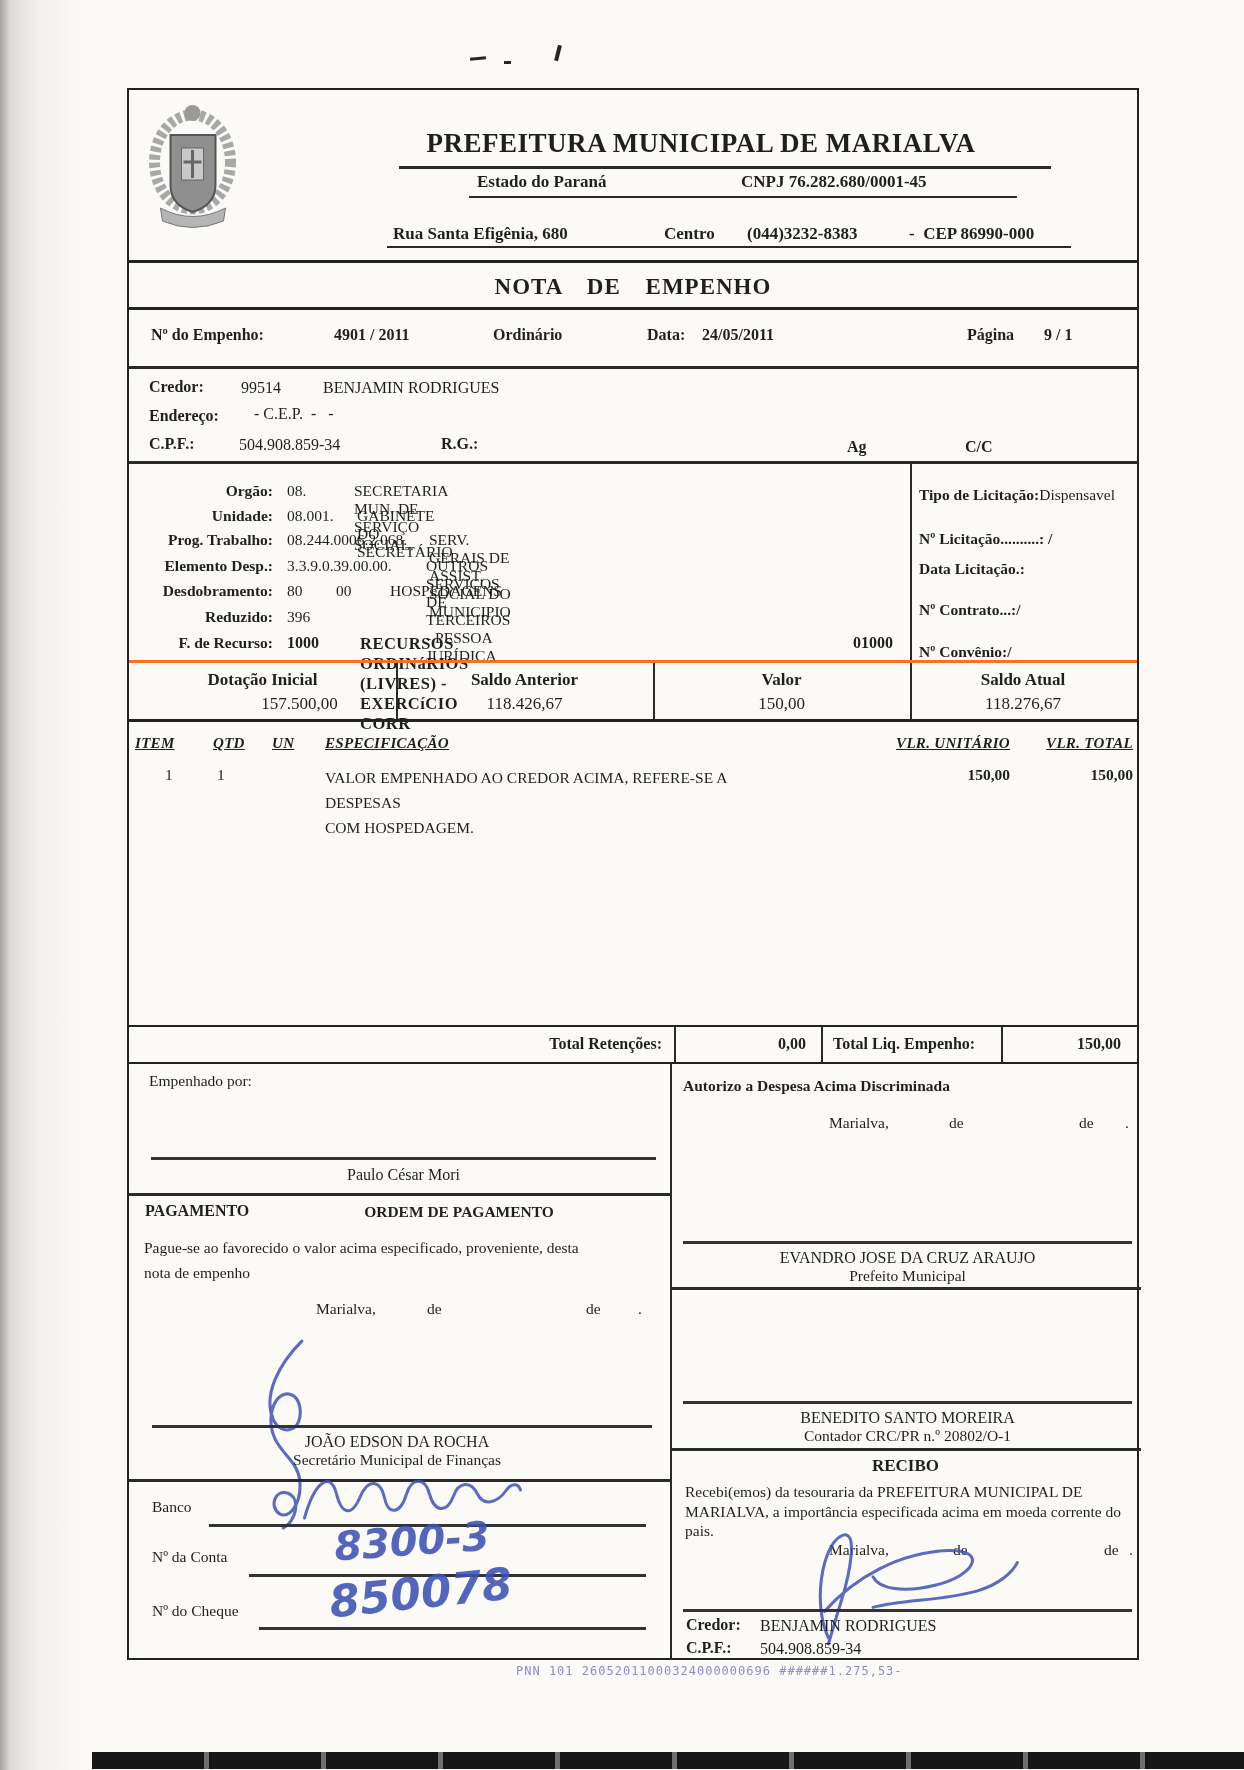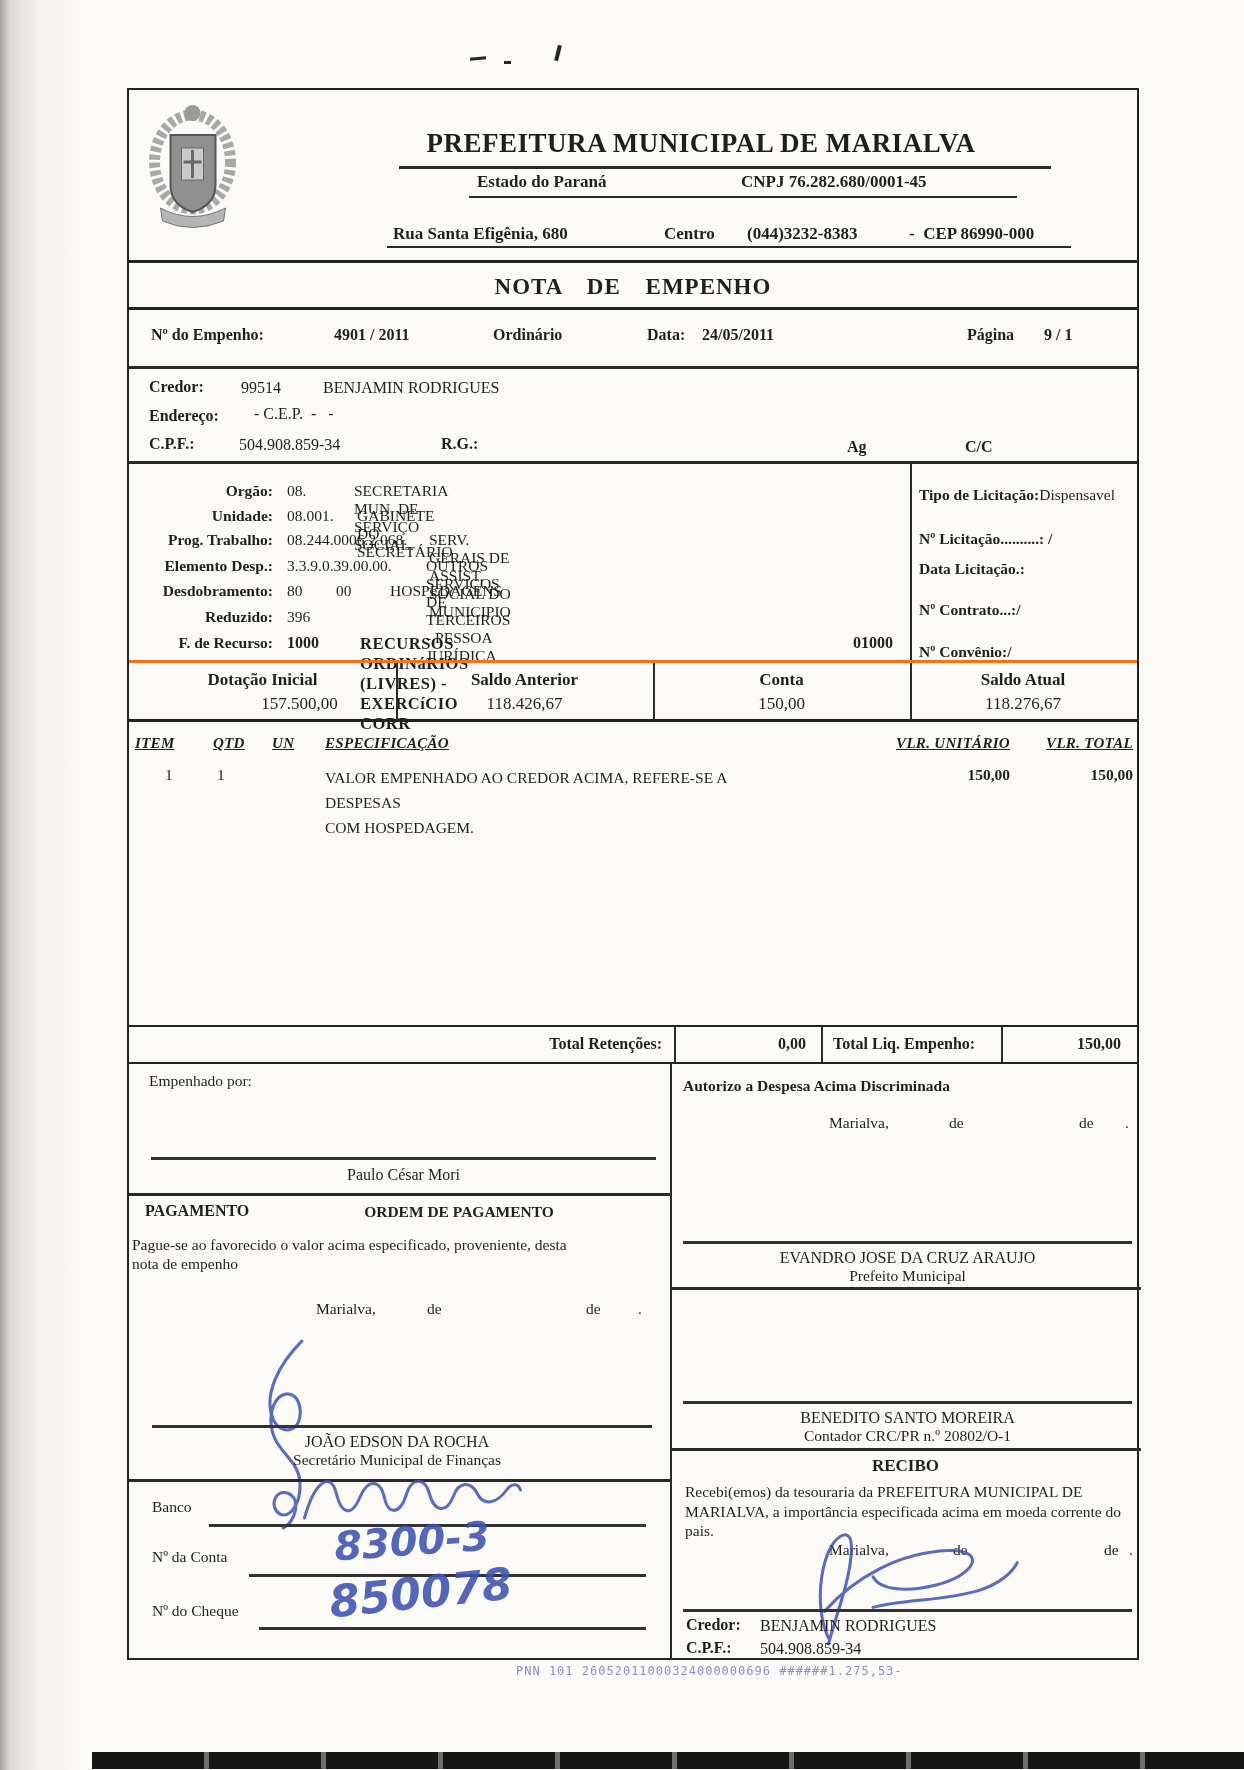--- a/index.html
+++ b/index.html
@@ -135,21 +135,21 @@
     <div class="abs b f15" style="left:790px;top:470px">Data Licitação.:</div>
     <div class="abs b f15" style="left:790px;top:511px">Nº Contrato...:/</div>
     <div class="abs b f15" style="left:790px;top:553px">Nº Convênio:/</div>
 
     <div class="abs" style="left:0;top:570px;width:100%;height:62px;border-top:3px solid #f97316;border-bottom:3px solid #222">
       <div class="vl" style="left:267px;top:0;height:100%"></div>
       <div class="vl" style="left:524px;top:0;height:100%"></div>
       <div class="vl" style="left:781px;top:0;height:100%"></div>
       <div class="abs b f17 ctr" style="left:0;top:7px;width:267px">Dotação Inicial</div>
       <div class="abs b f17 ctr" style="left:267px;top:7px;width:257px">Saldo Anterior</div>
-      <div class="abs b f17 ctr" style="left:524px;top:7px;width:257px">Conta</div>
+      <div class="abs b f17 ctr" style="left:524px;top:7px;width:257px">Valor</div>
       <div class="abs b f17 ctr" style="left:781px;top:7px;width:226px">Saldo Atual</div>
       <div class="abs f17 ctr" style="left:12px;top:31px;width:317px">157.500,00</div>
       <div class="abs f17 ctr" style="left:267px;top:31px;width:257px">118.426,67</div>
       <div class="abs f17 ctr" style="left:524px;top:31px;width:257px">150,00</div>
       <div class="abs f17 ctr" style="left:781px;top:31px;width:226px">118.276,67</div>
     </div>
 
     <span class="abs ith" style="left:6px;top:645px">ITEM</span>
     <span class="abs ith" style="left:84px;top:645px">QTD</span>
     <span class="abs ith" style="left:143px;top:645px">UN</span>
@@ -176,21 +176,21 @@
 
     <div class="vl" style="left:541px;top:974px;height:596px"></div>
 
     <span class="abs f15" style="left:20px;top:982px">Empenhado por:</span>
     <div class="sigline" style="left:22px;top:1067px;width:505px"></div>
     <div class="abs f16 ctr" style="left:22px;top:1076px;width:505px">Paulo César Mori</div>
     <div class="hl" style="left:0;top:1103px;width:541px"></div>
 
     <span class="abs b f16" style="left:16px;top:1112px">PAGAMENTO</span>
     <div class="abs b f15 ctr" style="left:180px;top:1113px;width:300px">ORDEM DE PAGAMENTO</div>
-    <div class="abs f15 preline" style="left:3px;top:1145px;width:512px;line-height:19px">Pague-se ao favorecido o valor acima especificado, proveniente, desta
+    <div class="abs f15 preline" style="left:15px;top:1145px;width:512px;line-height:25px">Pague-se ao favorecido o valor acima especificado, proveniente, desta
 nota de empenho</div>
 
     <span class="abs f15" style="left:187px;top:1210px">Marialva,</span>
     <span class="abs f15" style="left:298px;top:1210px">de</span>
     <span class="abs f15" style="left:457px;top:1210px">de</span>
     <span class="abs f15" style="left:509px;top:1210px">.</span>
 
     <svg class="abs" style="left:118px;top:1245px" width="85" height="195" viewBox="0 0 80 190">
       <path d="M52,6 C30,28 14,58 24,82 C32,100 54,94 50,70 C46,50 24,54 22,80 C20,112 48,118 50,142 C52,164 40,180 30,174 C20,167 26,150 38,154 C52,159 46,182 34,188" fill="none" stroke="#3d52b5" stroke-width="3" stroke-linecap="round" opacity=".85"></path>
     </svg>

